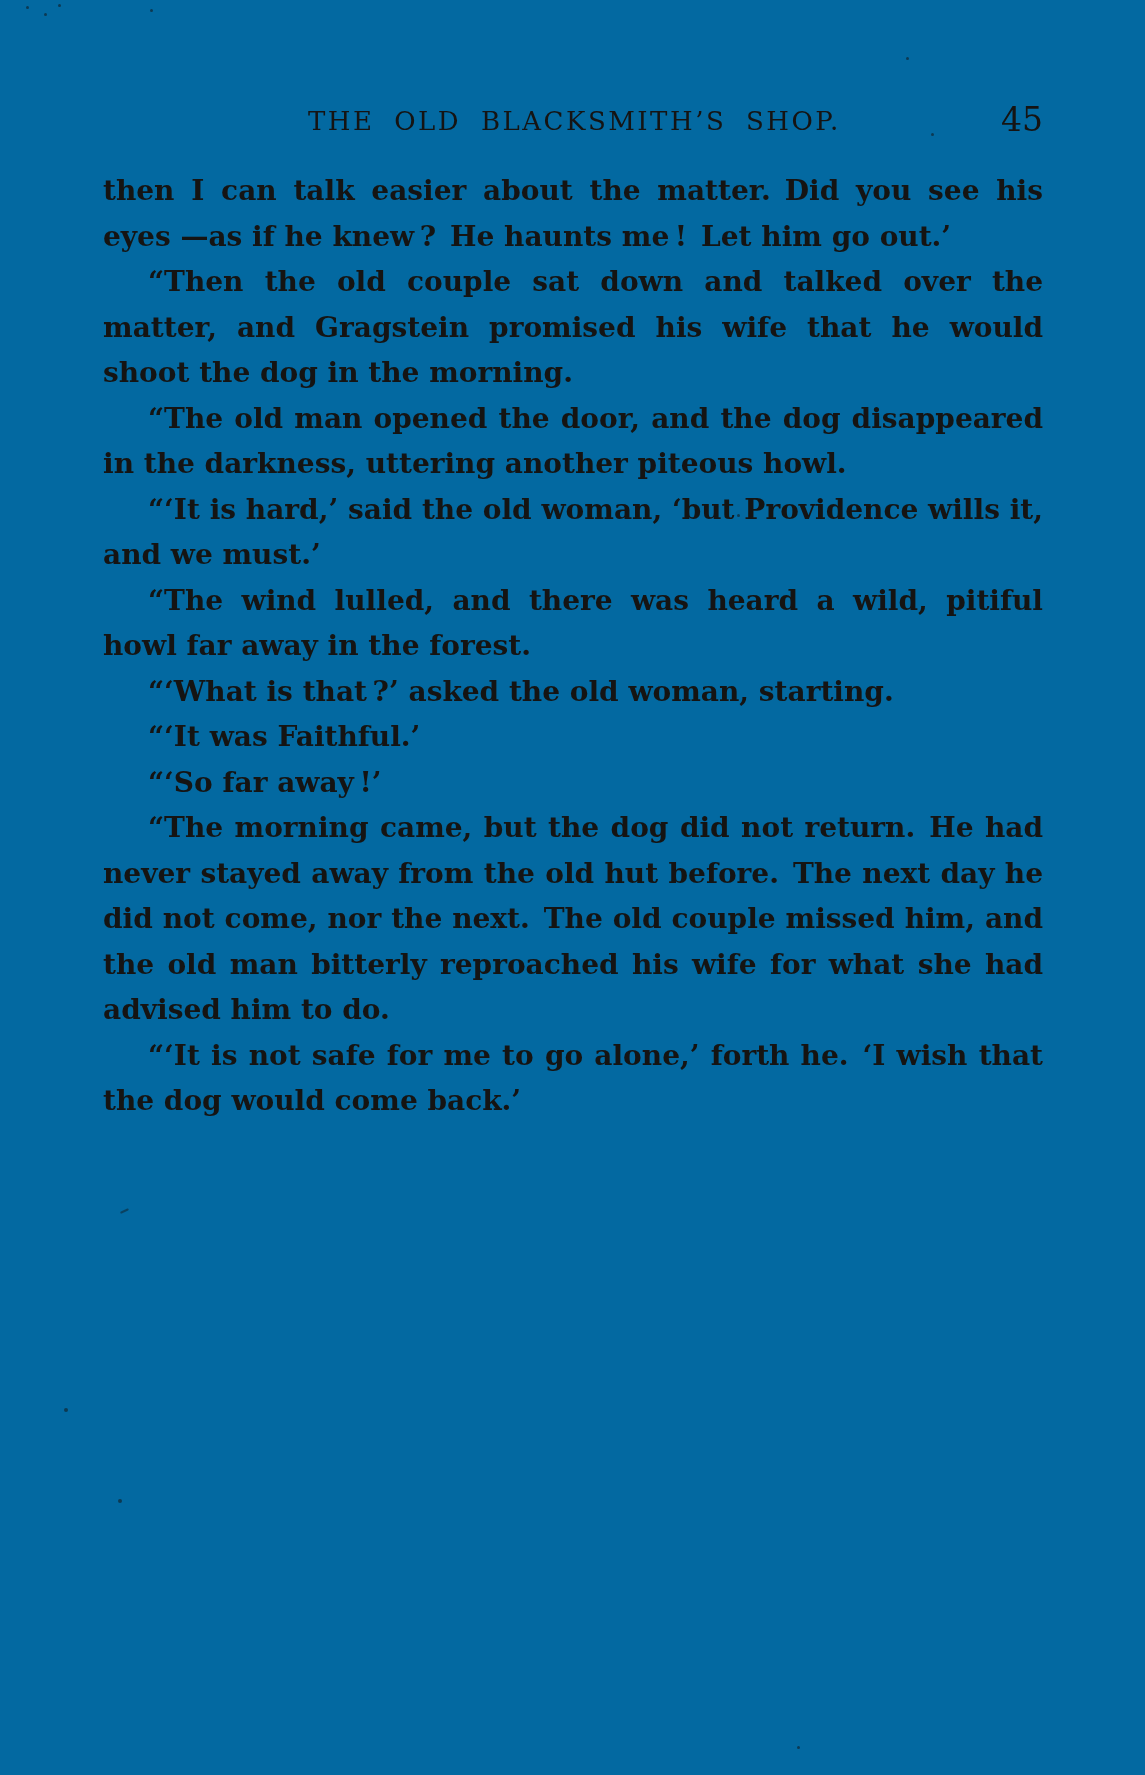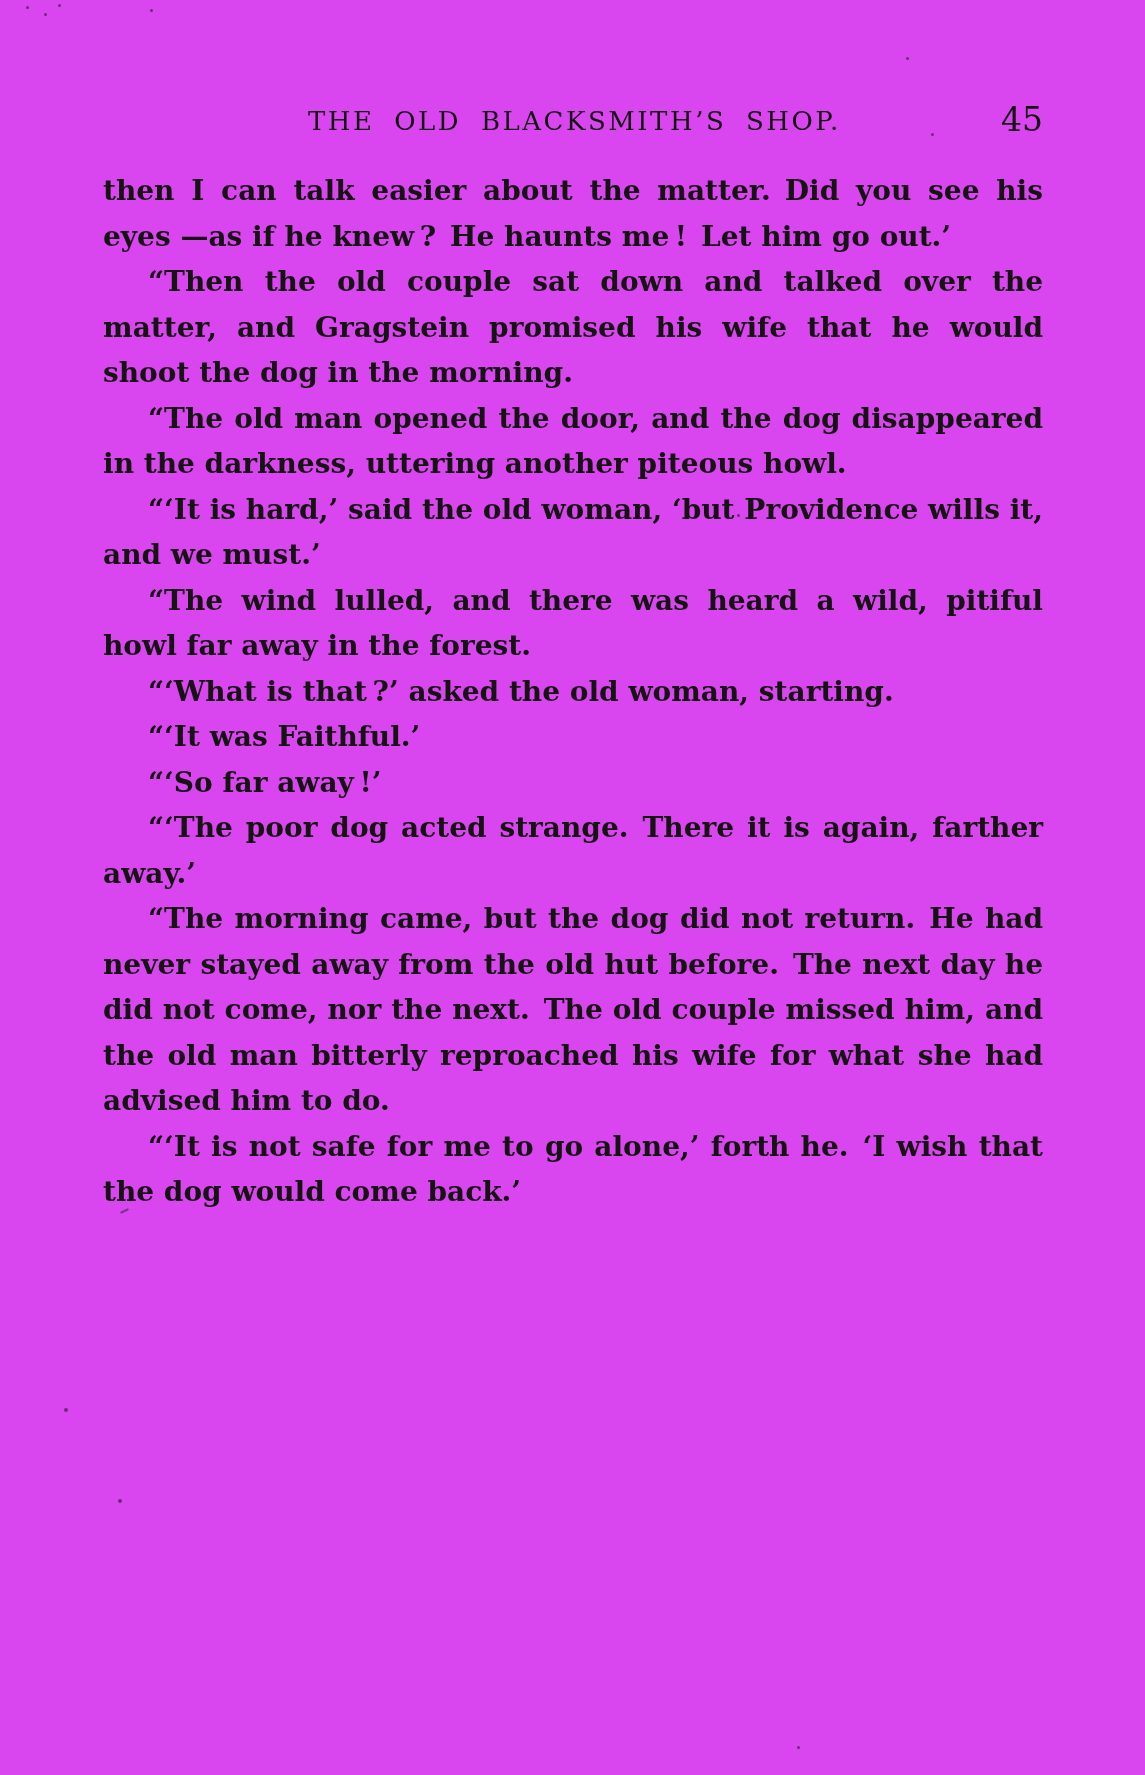--- a/index.html
+++ b/index.html
@@ -1,21 +1,21 @@
 <!DOCTYPE html>
 <html><head>
 <meta charset="utf-8">
 <style>
   html, body { margin: 0; padding: 0; background: #e8e8e8; }
   .page {
     position: relative;
     width: 1145px;
     height: 1775px;
     margin: 0 auto;
-    background: #d946ef;
+    background: #0369a1;
     color: #151413;
     font-family: "DejaVu Serif", "Liberation Serif", serif;
     overflow: hidden;
   }
   .running-title {
     position: absolute;
     top: 106px;
     left: 308px;
     font-size: 26px;
     letter-spacing: 2.5px;
@@ -73,21 +73,20 @@
 
   <div class="body-text">
     <p>then I can talk easier about the matter. Did you see his eyes —as if he knew ? He haunts me ! Let him go out.’</p>
     <p class="indent">“Then the old couple sat down and talked over the matter, and Gragstein promised his wife that he would shoot the dog in the morning.</p>
     <p class="indent">“The old man opened the door, and the dog disappeared in the darkness, uttering another piteous howl.</p>
     <p class="indent">“‘It is hard,’ said the old woman, ‘but Providence wills it, and we must.’</p>
     <p class="indent">“The wind lulled, and there was heard a wild, pitiful howl far away in the forest.</p>
     <p class="indent">“‘What is that ?’ asked the old woman, starting.</p>
     <p class="indent">“‘It was Faithful.’</p>
     <p class="indent">“‘So far away !’</p>
-    <p class="indent">“‘The poor dog acted strange. There it is again, farther away.’</p>
     <p class="indent">“The morning came, but the dog did not return. He had never stayed away from the old hut before. The next day he did not come, nor the next. The old couple missed him, and the old man bitterly reproached his wife for what she had advised him to do.</p>
     <p class="indent">“‘It is not safe for me to go alone,’ forth he. ‘I wish that the dog would come back.’</p>
   </div>
 
   <div class="speck s2" style="left:26px;  top:6px;"></div>
   <div class="speck s2" style="left:44px;  top:13px;"></div>
   <div class="speck s2" style="left:58px;  top:4px;"></div>
   <div class="speck s2" style="left:150px; top:9px;"></div>
   <div class="speck s2" style="left:906px; top:57px;"></div>
   <div class="speck s2" style="left:931px; top:133px;"></div>

